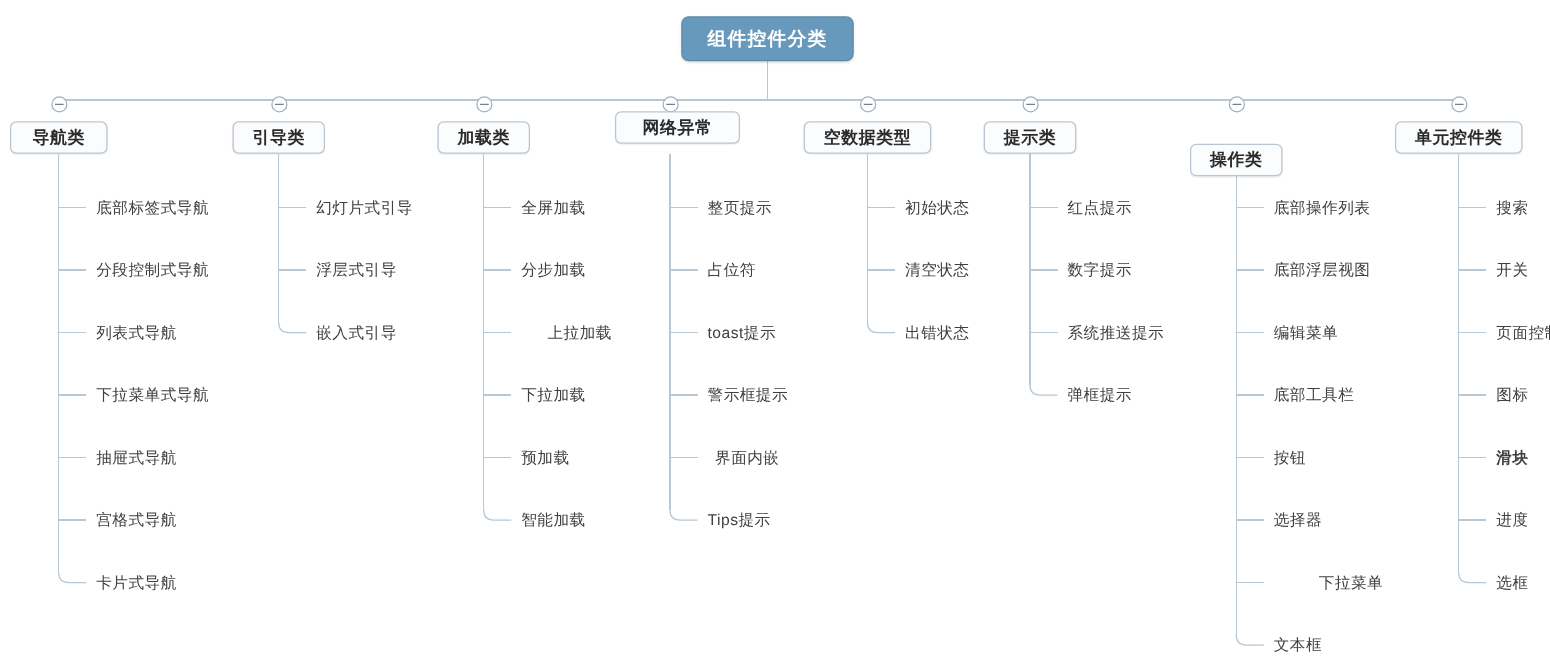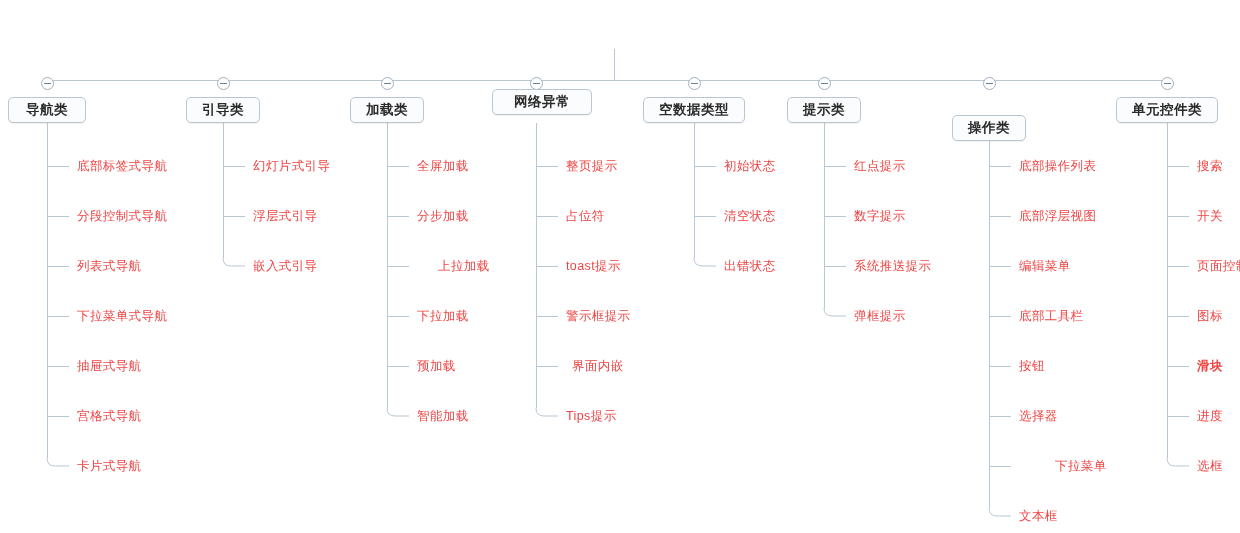--- a/index.html
+++ b/index.html
@@ -84,21 +84,21 @@
     top: 5px;
     width: 7px;
     height: 1px;
     background: #6e8296;
   }
 
   
   .leaf {
     position: absolute;
     font-size: 12.5px;
-    color: #ef4444;
+    color: #404040;
     letter-spacing: 0.4px;
     white-space: nowrap;
     line-height: 14px;
   }
 </style>
 </head>
 <body>
 
 <div id="mindmap">
 
@@ -160,20 +160,21 @@
       <line x1="1167" y1="123" x2="1167" y2="458" stroke="#b7c7d4" stroke-width="1" shape-rendering="crispEdges"></line>
       <line x1="1167" y1="166" x2="1189" y2="166" stroke="#b7c7d4" stroke-width="1" shape-rendering="crispEdges"></line>
       <line x1="1167" y1="216" x2="1189" y2="216" stroke="#b7c7d4" stroke-width="1" shape-rendering="crispEdges"></line>
       <line x1="1167" y1="266" x2="1189" y2="266" stroke="#b7c7d4" stroke-width="1" shape-rendering="crispEdges"></line>
       <line x1="1167" y1="316" x2="1189" y2="316" stroke="#b7c7d4" stroke-width="1" shape-rendering="crispEdges"></line>
       <line x1="1167" y1="366" x2="1189" y2="366" stroke="#b7c7d4" stroke-width="1" shape-rendering="crispEdges"></line>
       <line x1="1167" y1="416" x2="1189" y2="416" stroke="#b7c7d4" stroke-width="1" shape-rendering="crispEdges"></line>
       <path d="M1167 458 Q1167 466 1175 466 L1189 466" fill="none" stroke="#b7c7d4" stroke-width="1"></path>
     </svg>
 
+  <div class="root-node" style="left: 545px; top: 13px; width: 138px; height: 36px;">组件控件分类</div>
 
   <div id="cat-layer">
       <div class="toggle" style="left: 40.5px; top: 77px;"></div>
       <div class="cat-node" style="left: 8px; top: 97px; width: 78px;">导航类</div>
       <div class="toggle" style="left: 216.5px; top: 77px;"></div>
       <div class="cat-node" style="left: 186px; top: 97px; width: 74px;">引导类</div>
       <div class="toggle" style="left: 380.5px; top: 77px;"></div>
       <div class="cat-node" style="left: 350px; top: 97px; width: 74px;">加载类</div>
       <div class="toggle" style="left: 529.5px; top: 77px;"></div>
       <div class="cat-node" style="left: 492px; top: 89px; width: 100px;">网络异常</div>

